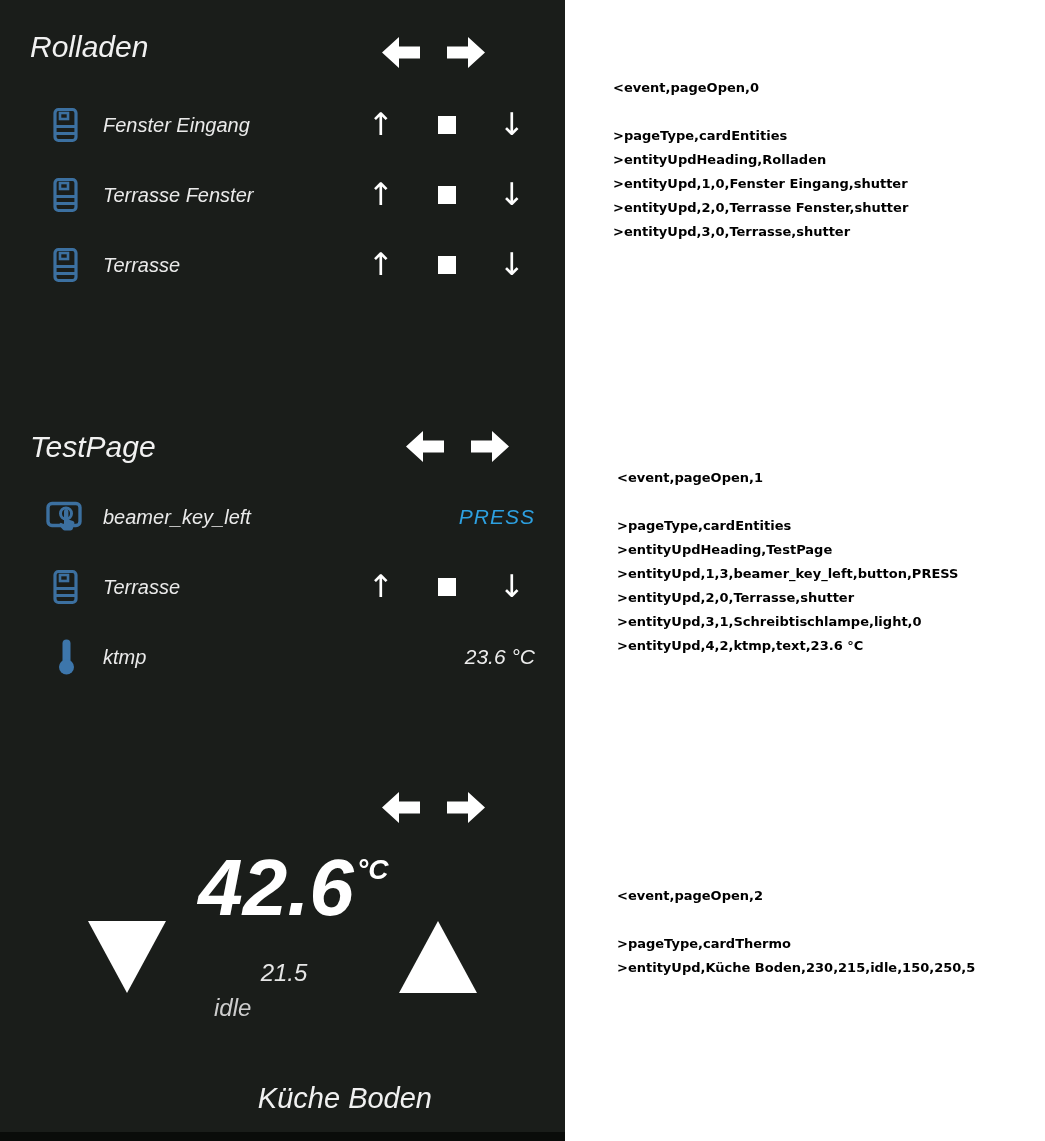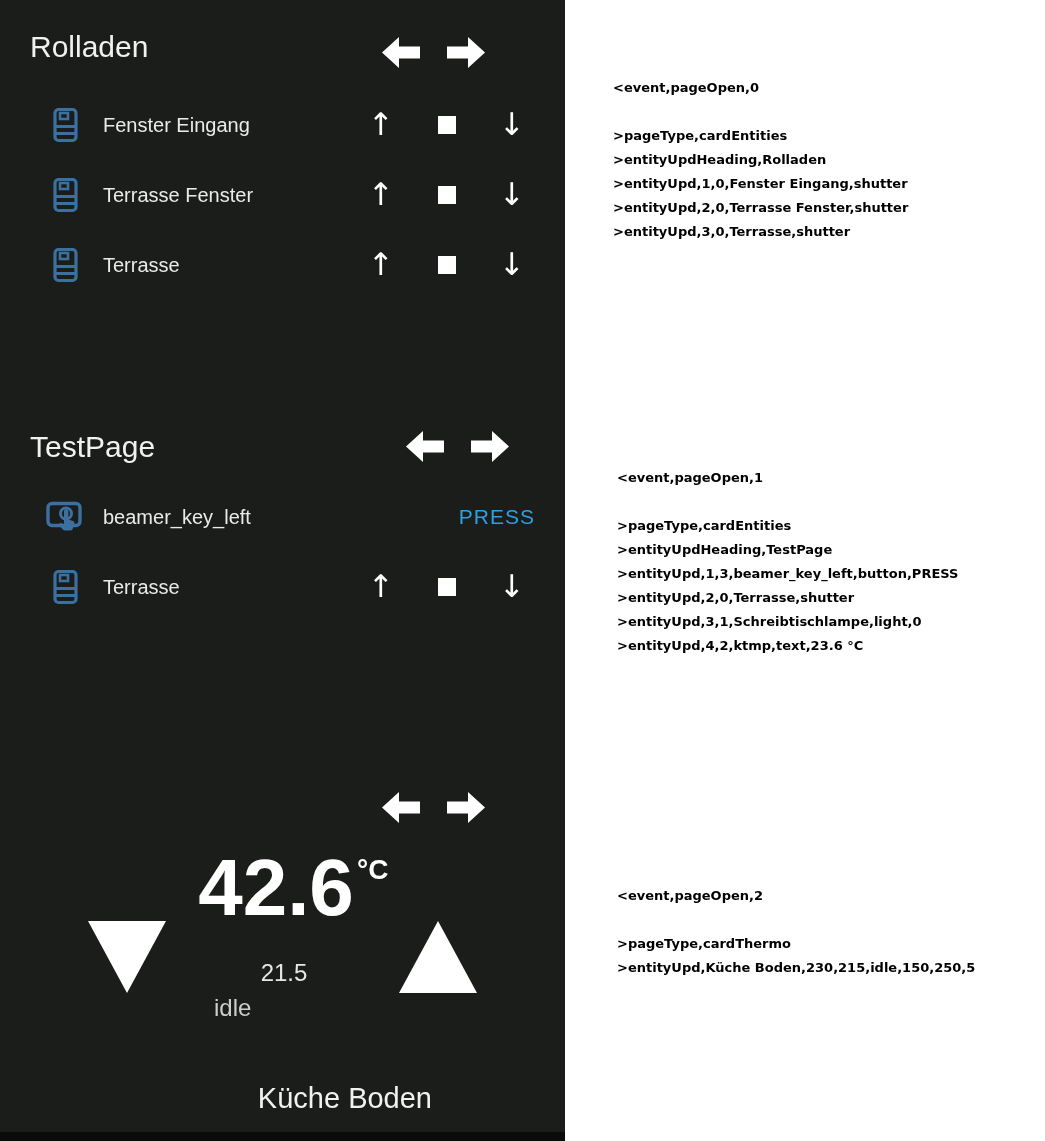--- a/index.html
+++ b/index.html
@@ -6,21 +6,21 @@
     --bg-dark:#1a1d1a;
     --accent:#3c70a0;
     --press:#2da0e0;
     --fg:#efefef;
   }
   html,body{margin:0;padding:0;}
   .stage{position:relative;width:1045px;height:1141px;background:#ffffff;overflow:hidden;
          font-family:"Liberation Sans",sans-serif;}
   
   .device{position:absolute;left:0;top:0;width:565px;height:1141px;background:var(--bg-dark);}
-  .card{position:absolute;left:0;width:507px;}
+  .card{position:absolute;left:0;width:507px;font-style:italic;}
   #card-rolladen{top:0;height:400px;}
   #card-testpage{top:400px;height:370px;padding-left:24px;}
   #card-thermo{top:770px;height:371px;}
   .card-heading{position:absolute;left:30px;top:28px;font-size:30px;line-height:38px;color:#f1f1f1;}
   .nav{position:absolute;right:22px;display:flex;gap:27px;}
   #card-rolladen .nav{top:36px;}
   #card-testpage .nav{top:30px;}
   #card-thermo .nav{top:21px;}
   .rows{position:absolute;left:8px;width:565px;}
   #card-rolladen .rows{top:90px;}
@@ -174,20 +174,27 @@
           <svg class="eicon" width="25" height="35" viewBox="0 0 25 35">
               <use href="#icon-shutter"></use>
             </svg>
           <span class="label">Terrasse</span>
           <span class="ctl up">↑</span>
           <span class="ctl stop">
               <span class="stopsq"></span>
             </span>
           <span class="ctl down">↓</span>
         </div>
+        <div class="row">
+          <svg class="eicon thermom" width="17" height="38" viewBox="0 0 17 38">
+              <use href="#icon-thermometer"></use>
+            </svg>
+          <span class="label">ktmp</span>
+          <span class="value">23.6 °C</span>
+        </div>
       </div>
     </section>
 
     <section class="card" id="card-thermo">
       <div class="nav">
         <svg width="38" height="33" viewBox="0 0 38 33">
             <use href="#icon-arrow-left"></use>
           </svg>
         <svg width="38" height="33" viewBox="0 0 38 33">
             <use href="#icon-arrow-right"></use>

